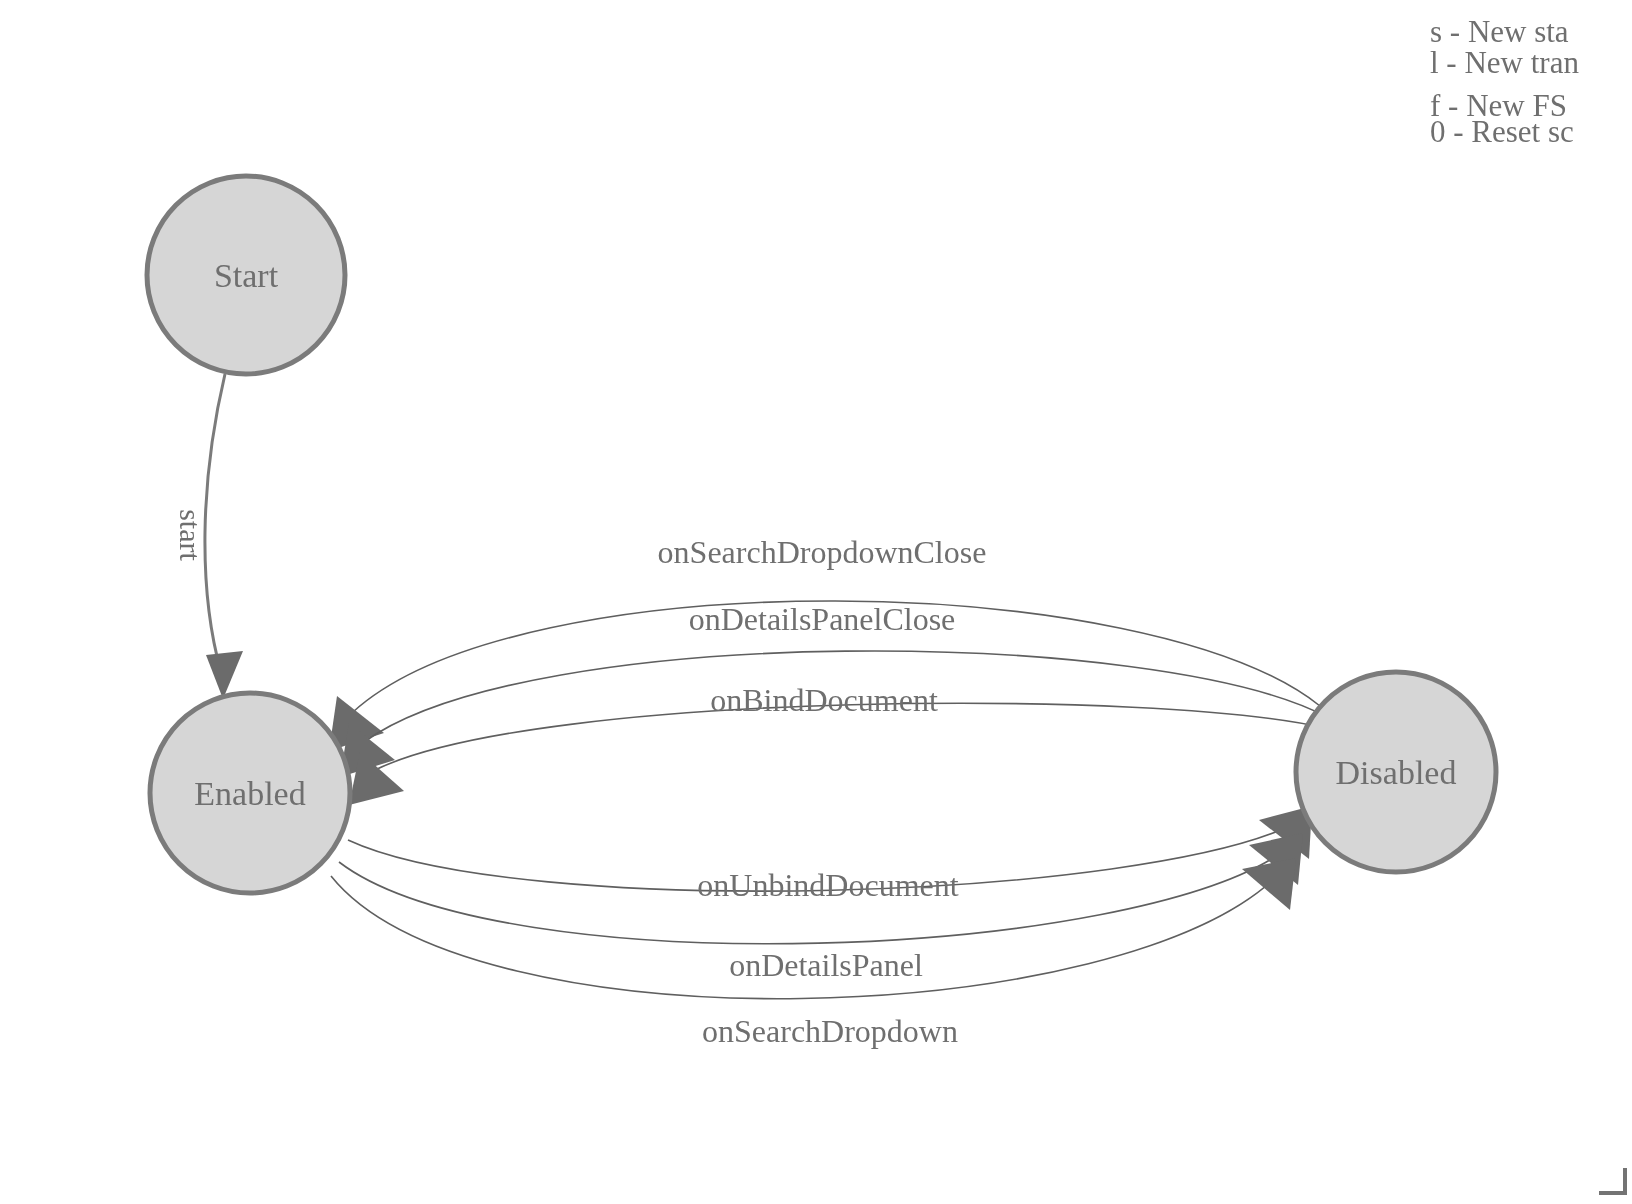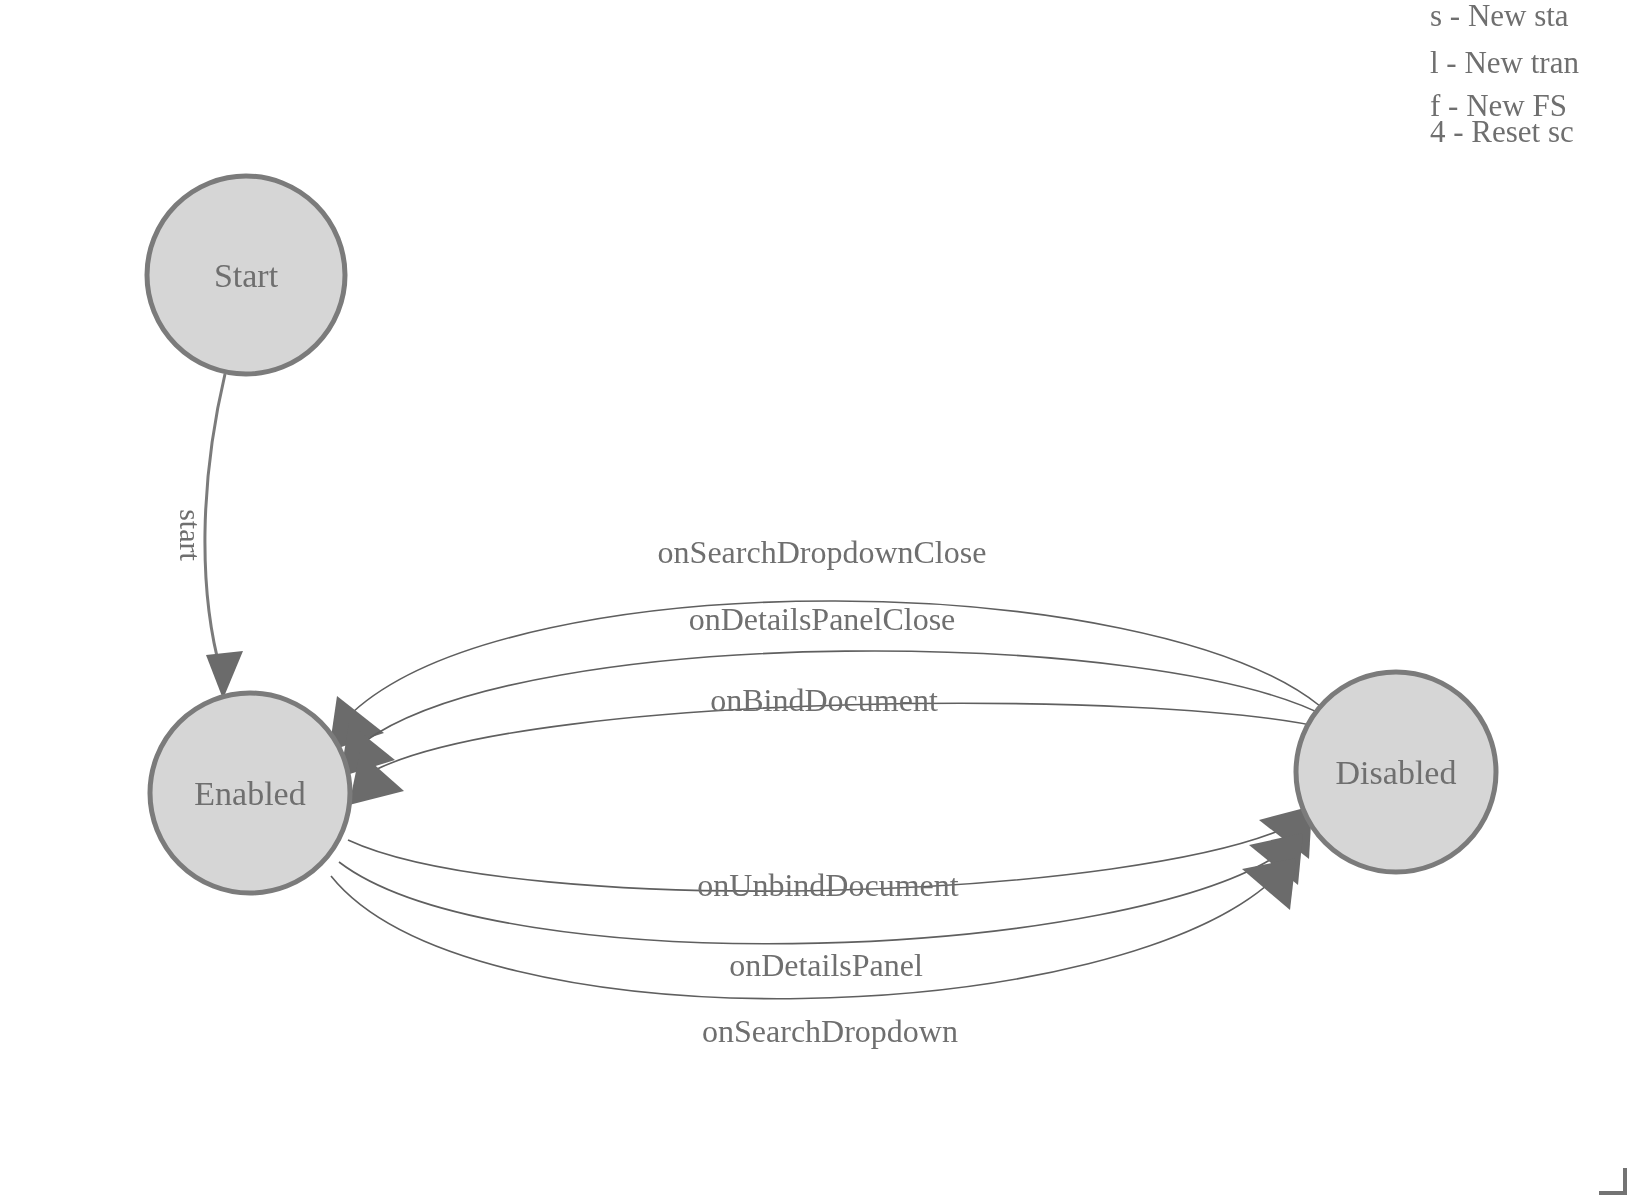--- a/index.html
+++ b/index.html
@@ -162,24 +162,24 @@
     </g>
 
     <g>
       <circle class="state-node-circle" cx="1396" cy="772" r="100"></circle>
       <text class="state-node-label" x="1396" y="772">Disabled</text>
     </g>
 
   </svg>
 
   <div>
-    <div class="help-line" style="top:0px;">s - New sta</div>
+    <div class="help-line" style="top:16px;">s - New sta</div>
     <div class="help-line" style="top:39px;margin-top:8px;">l - New tran</div>
     <div class="help-line" style="top:90px;">f - New FS</div>
-    <div class="help-line" style="top:116px;">4 - Reset sc</div>
+    <div class="help-line" style="top:116px;">0 - Reset sc</div>
   </div>
 
   <div id="corner-resize-handle">
     <div class="corner-v"></div>
     <div class="corner-h"></div>
   </div>
 
 </div>
 
 </body></html>

